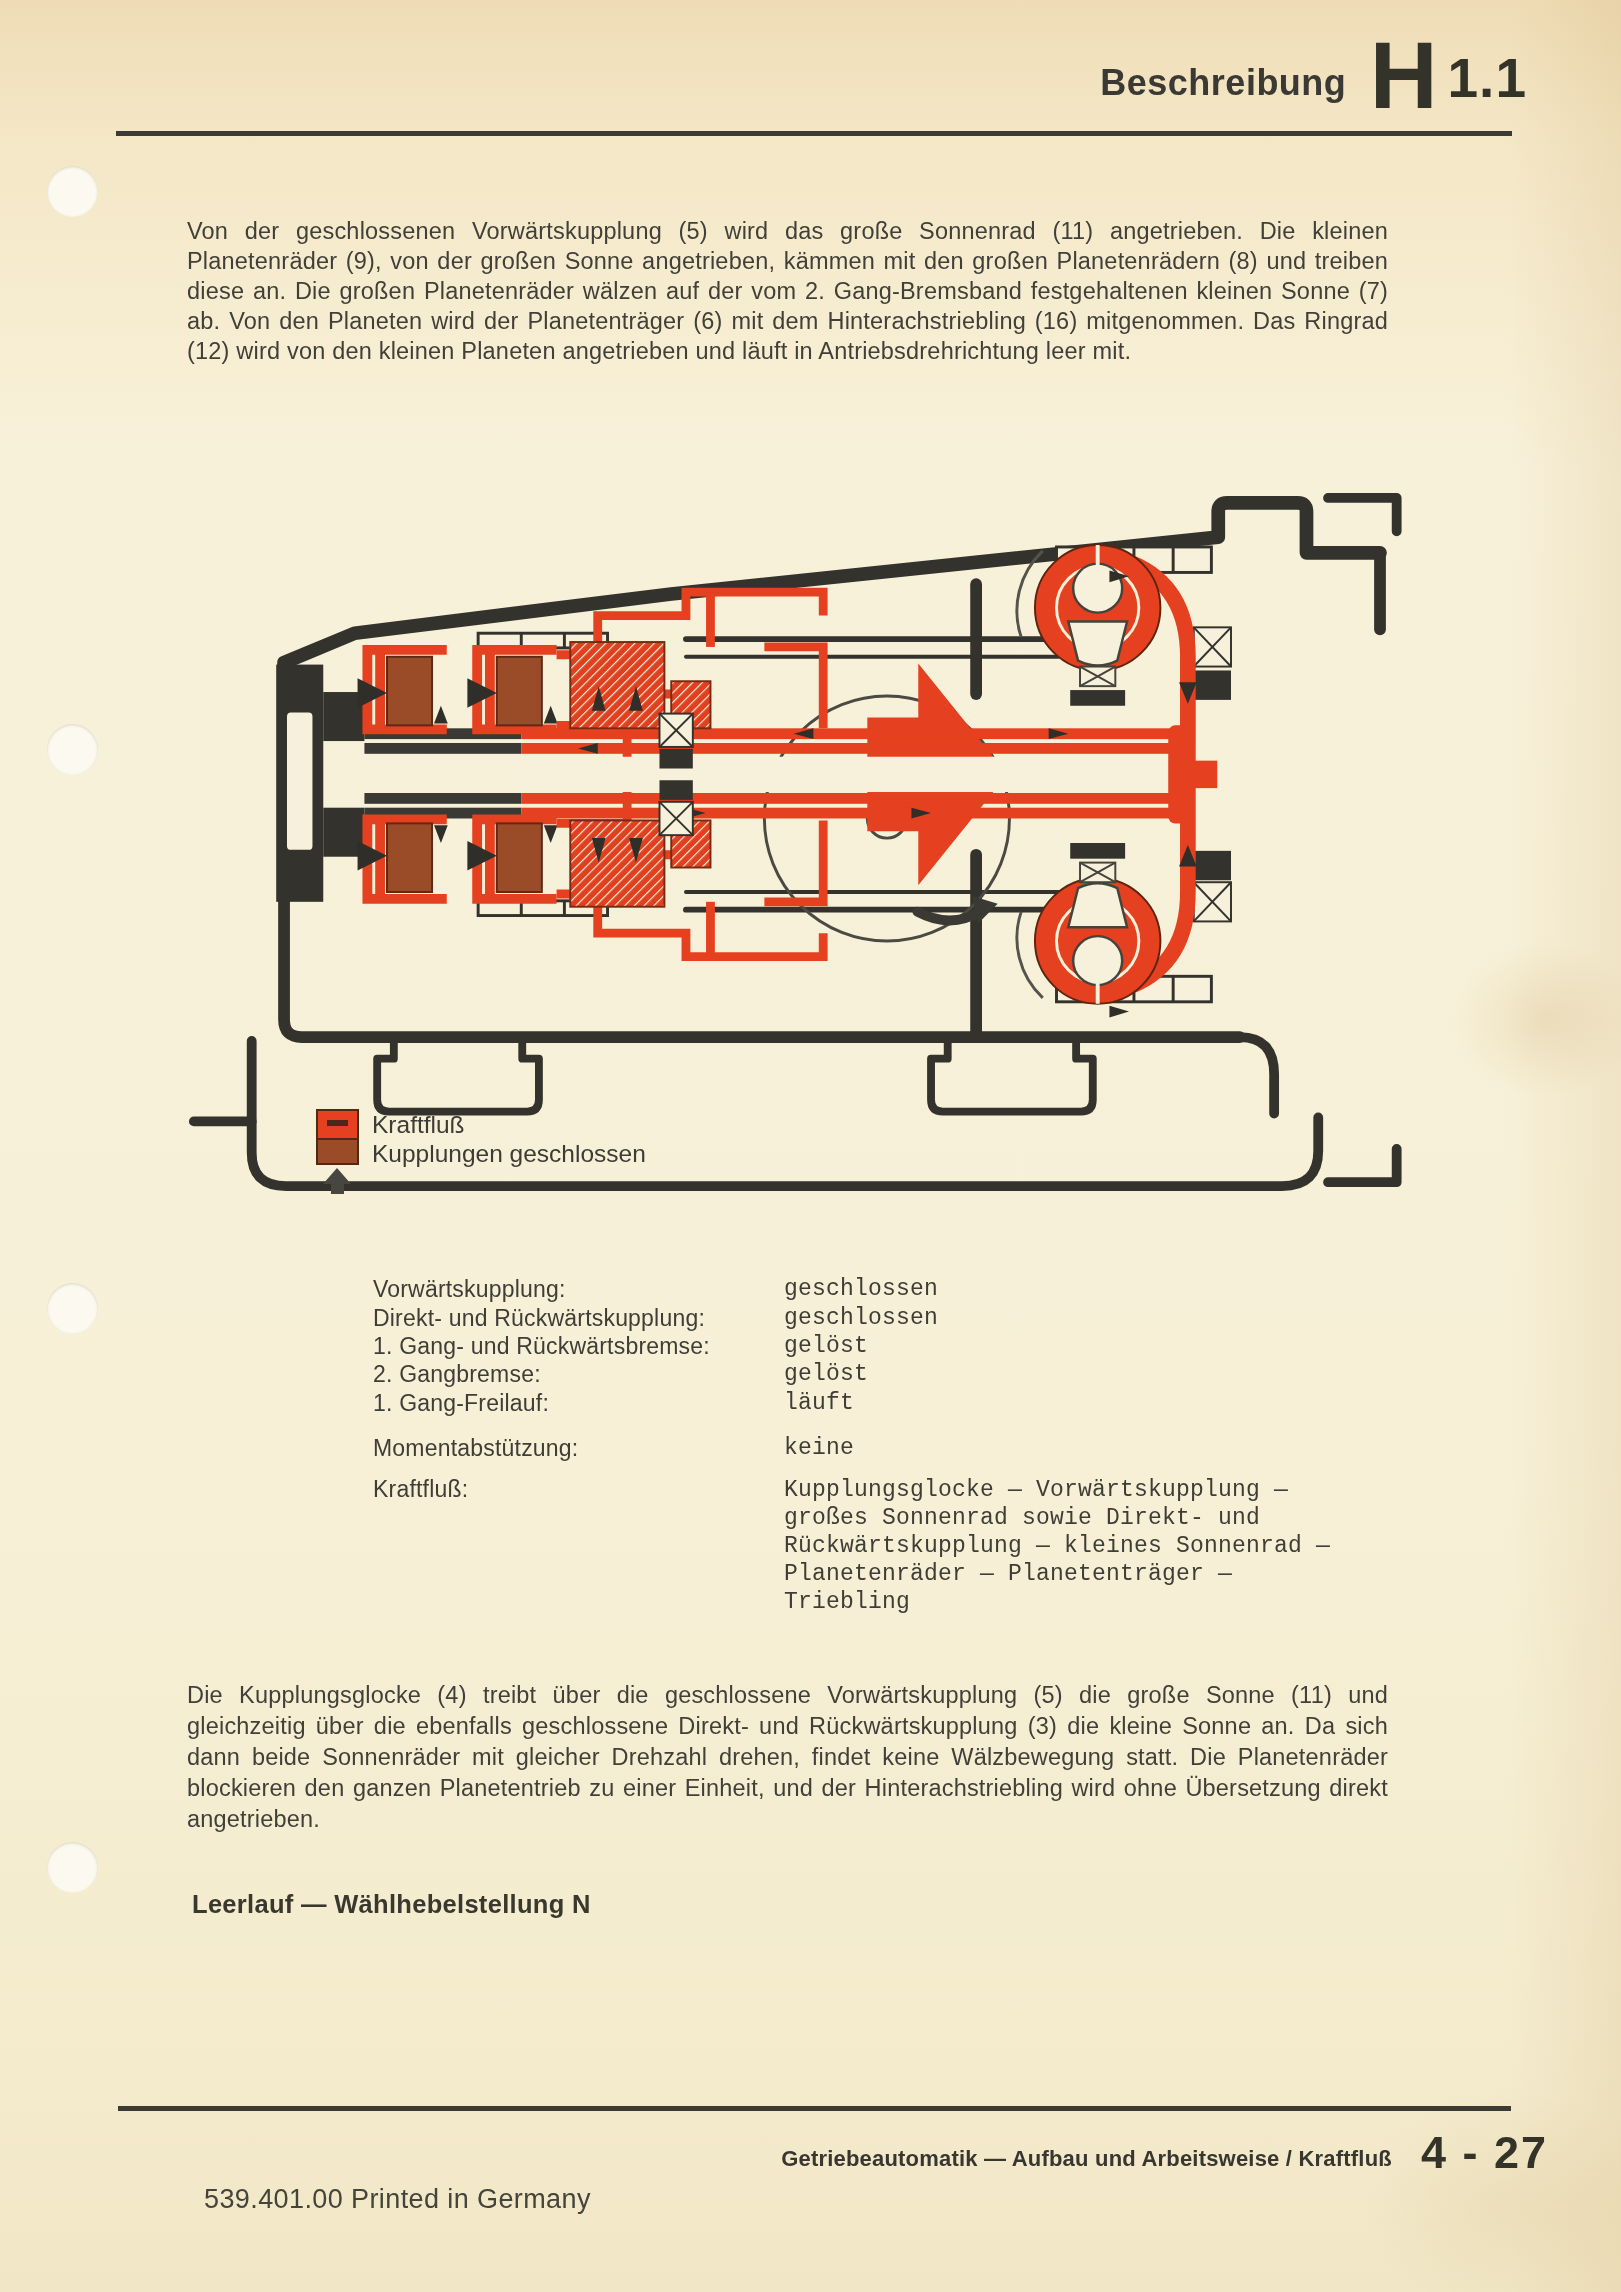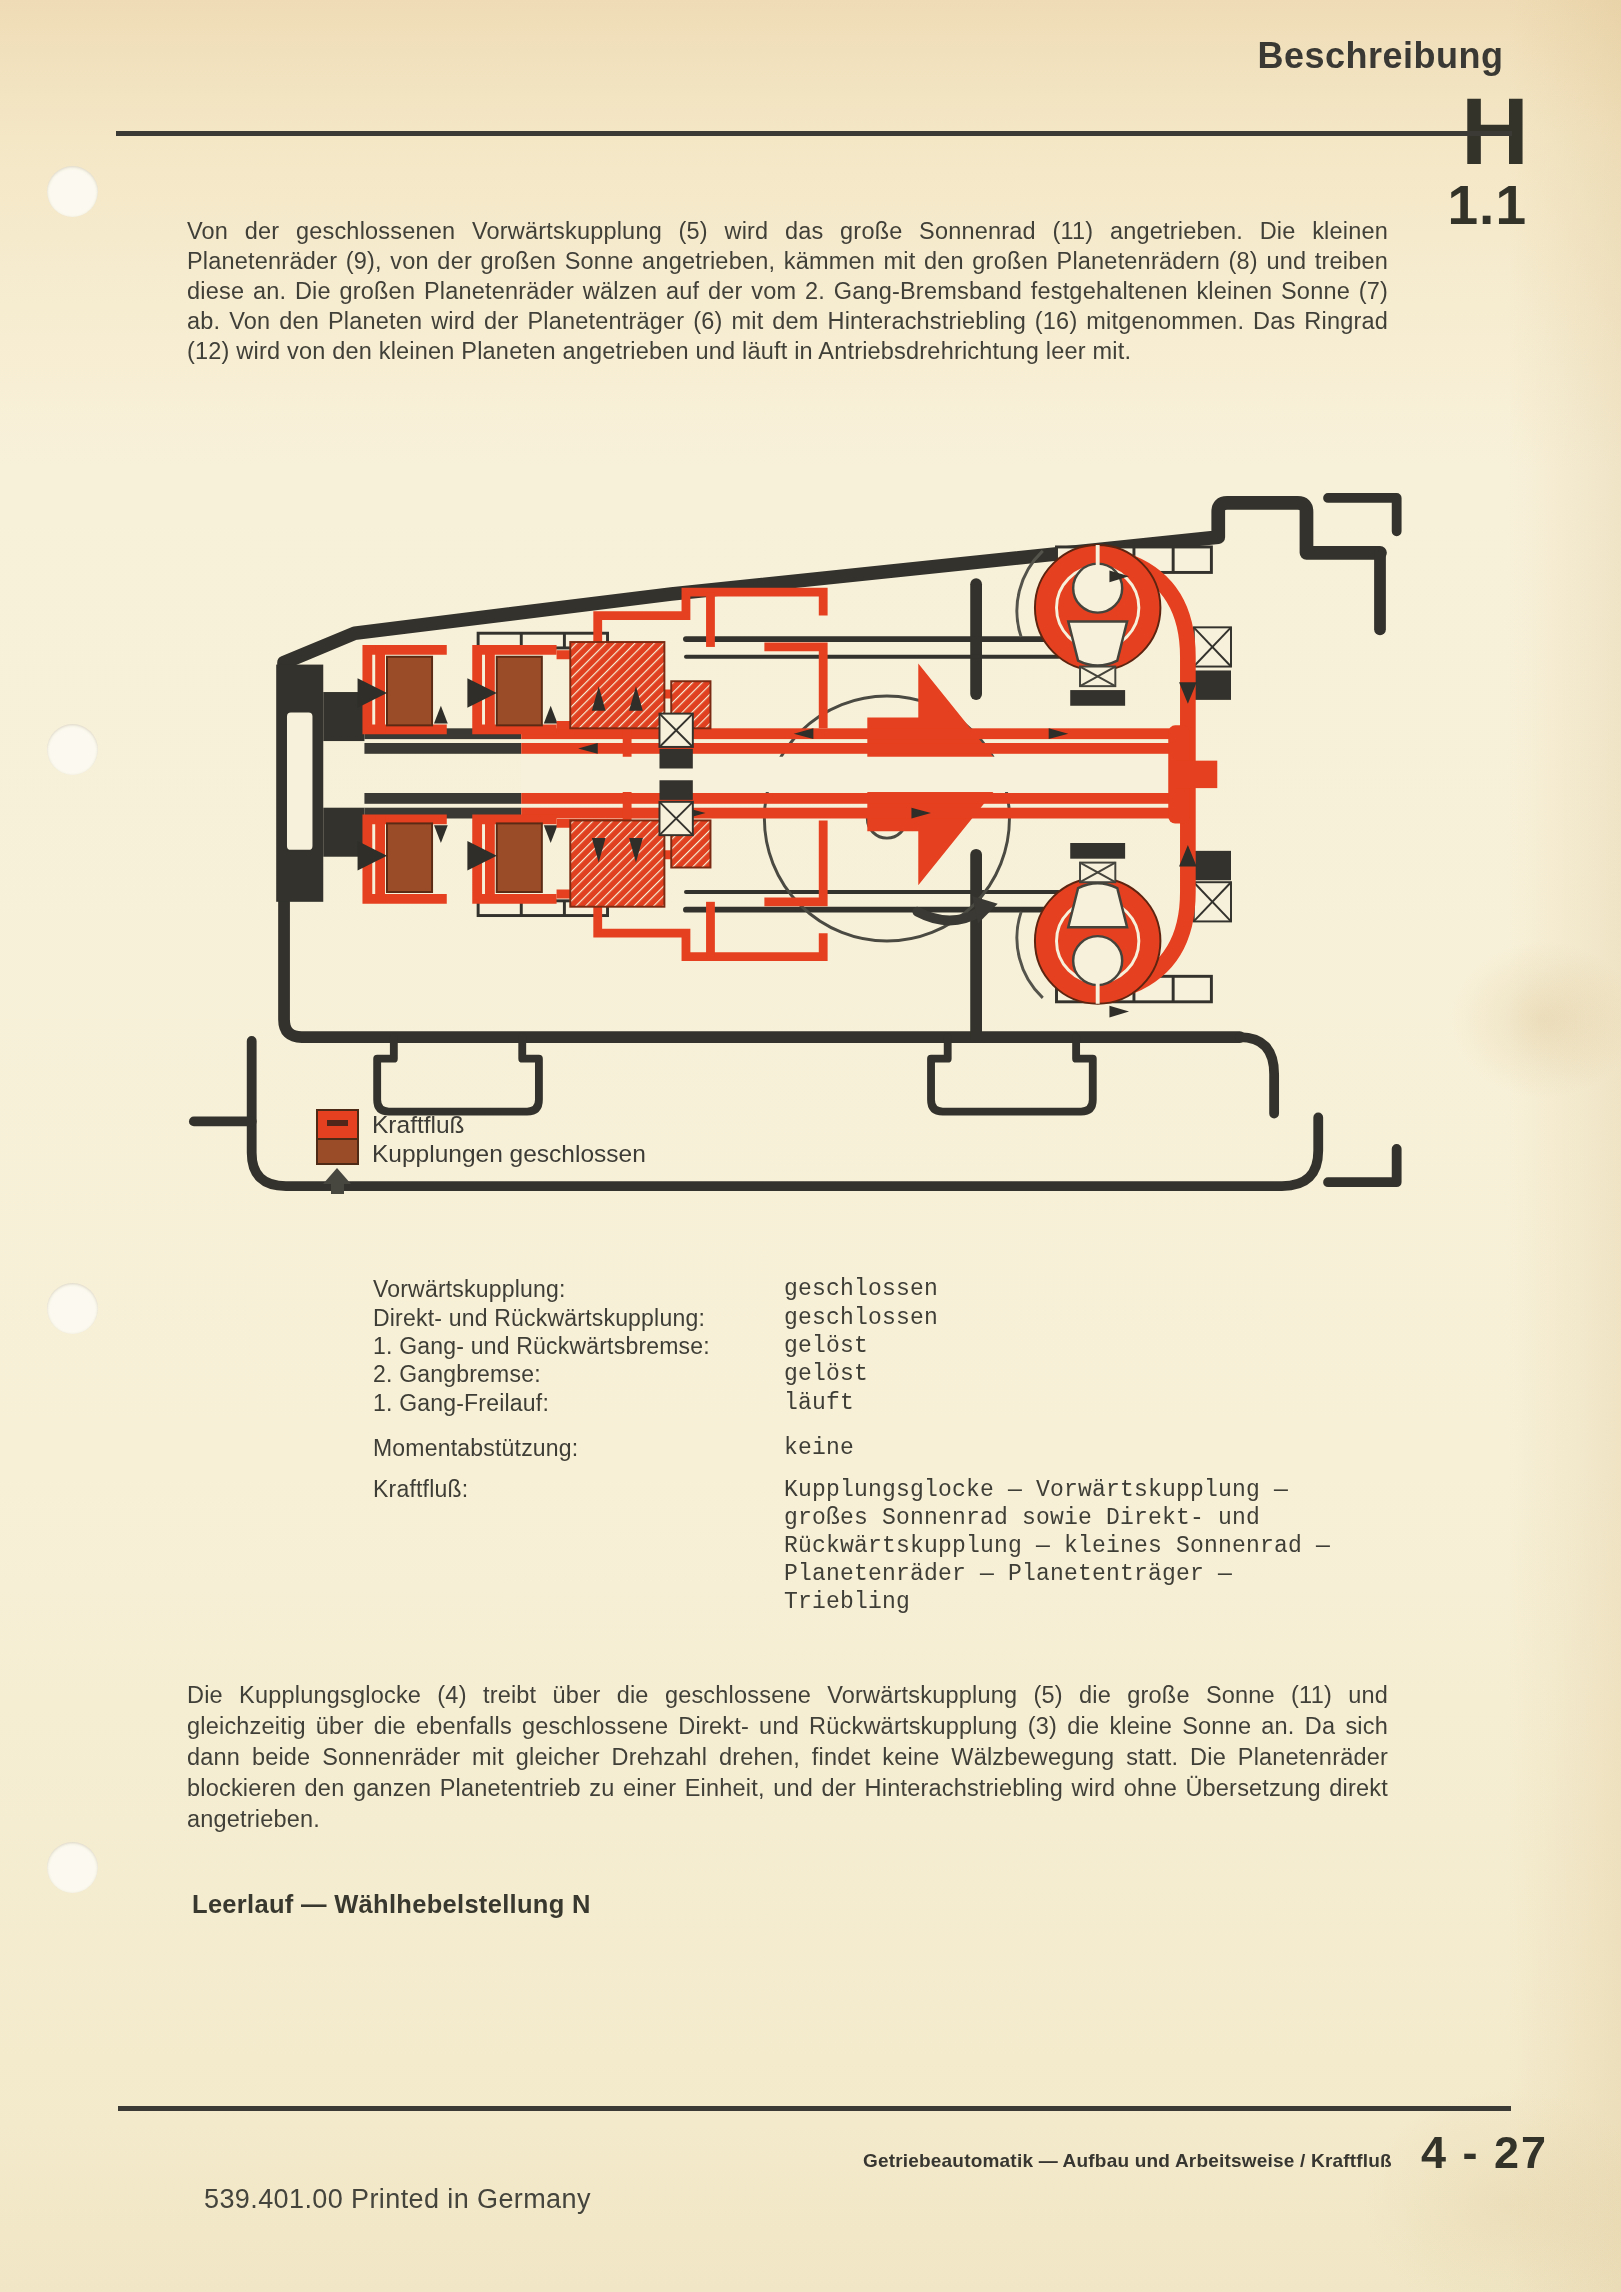--- a/index.html
+++ b/index.html
@@ -7,21 +7,21 @@
     position:relative;width:1621px;height:2293px;overflow:hidden;
     font-family:"Liberation Sans",sans-serif;color:#3c3b35;
     background:
       linear-gradient(90deg, rgba(0,0,0,0) 93%, rgba(198,160,96,.16) 100%),
       linear-gradient(180deg, #efdcb6 0px, #f4e7c6 137px, #f8f1da 470px, #f7f0d7 1470px, #f4ebcd 2058px, #f1e7c6 2293px);
   }
   .stain{position:absolute;border-radius:50%;pointer-events:none;}
   .hole{position:absolute;left:47px;width:51px;height:51px;border-radius:50%;
     background:#fcfaf0;box-shadow:inset 0 1px 2.9px rgba(120,100,60,.25);}
   
-  .hdr{position:absolute;top:35px;right:94px;display:flex;align-items:flex-end;flex-direction:column;}
+  .hdr{position:absolute;top:35px;right:94px;display:flex;align-items:flex-end;}
   .hdr .lbl{font-size:36px;font-weight:bold;color:#3a3934;margin:0 23.5px 13.7px 0;letter-spacing:0.5px;}
   .hdr .big-h{font-size:94px;font-weight:bold;color:#343329;line-height:.88;letter-spacing:-2px;}
   .hdr .num{font-size:55px;font-weight:bold;color:#343329;margin:0 0 7.8px 11.8px;letter-spacing:1px;}
   .rule{position:absolute;height:4.9px;background:#3b3a34;}
   .para{position:absolute;font-size:23.5px;line-height:30px;text-align:justify;color:#403f38;letter-spacing:0.2px;}
   .h2{position:absolute;font-size:25.5px;font-weight:bold;color:#39382f;letter-spacing:0.3px;}
   
   .legend-sym{position:absolute;left:316px;top:1109px;width:43px;}
   .legend-red{height:26.5px;background:#e5401f;border:2px solid #4c2a16;position:relative;}
   .legend-red .dash{position:absolute;left:8.8px;top:8.8px;width:21.6px;height:5.9px;background:#50261a;}
@@ -30,21 +30,21 @@
   .legend-arrow .tri{position:absolute;left:6.9px;top:0;width:0;height:0;
      border-left:14.7px solid transparent;border-right:14.7px solid transparent;border-bottom:16.7px solid #47463f;}
   .legend-arrow .stem{position:absolute;left:14.7px;top:15.7px;width:13.7px;height:10.8px;background:#47463f;}
   .legend-txt{position:absolute;left:372px;font-size:24.5px;color:#3c3b35;}
   
   .trow{position:absolute;left:373px;font-size:23px;color:#3e3d36;letter-spacing:0.2px;}
   .trow .val{position:absolute;left:411px;top:0;white-space:nowrap;font-family:Liberation Mono, monospace;}
   .kl-lines div{line-height:28px;white-space:nowrap;}
   
   .foot-line{position:absolute;top:2127px;right:73px;display:flex;align-items:flex-end;}
-  .foot-chapter{font-size:19px;font-weight:bold;color:#373630;margin:0 29px 6.9px 0;letter-spacing:0.2px;}
+  .foot-chapter{font-size:22px;font-weight:bold;color:#373630;margin:0 29px 6.9px 0;letter-spacing:0.2px;}
   .foot-page{font-size:45px;font-weight:bold;color:#343329;letter-spacing:2px;}
   .print-code{position:absolute;left:204px;top:2184px;font-size:27px;color:#44433c;letter-spacing:0.4px;}
 </style>
 </head>
 <body>
 
 <div class="page">
 
   <div class="hole" style="top:166px"></div>
   <div class="hole" style="top:724px"></div>

